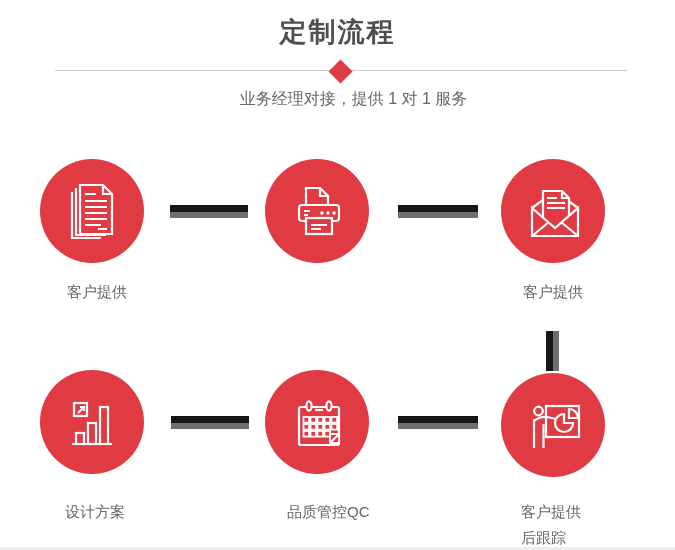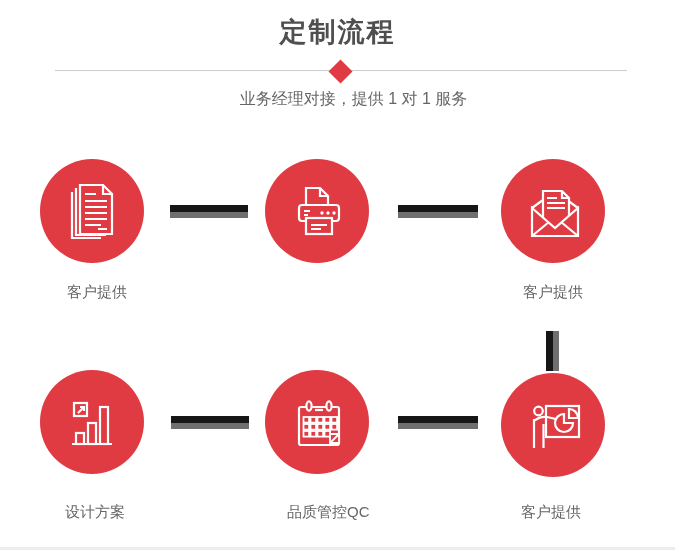--- a/index.html
+++ b/index.html
@@ -143,16 +143,17 @@
     <div>客户提供</div>
   </div>
   <div class="label l4">
     <div>设计方案</div>
   </div>
   <div class="label l5">
     <div>品质管控QC</div>
   </div>
   <div class="label l6">
     <div>客户提供</div>
+    <div>后跟踪</div>
   </div>
 
   <div class="strip"></div>
 </div>
 
 </body></html>

